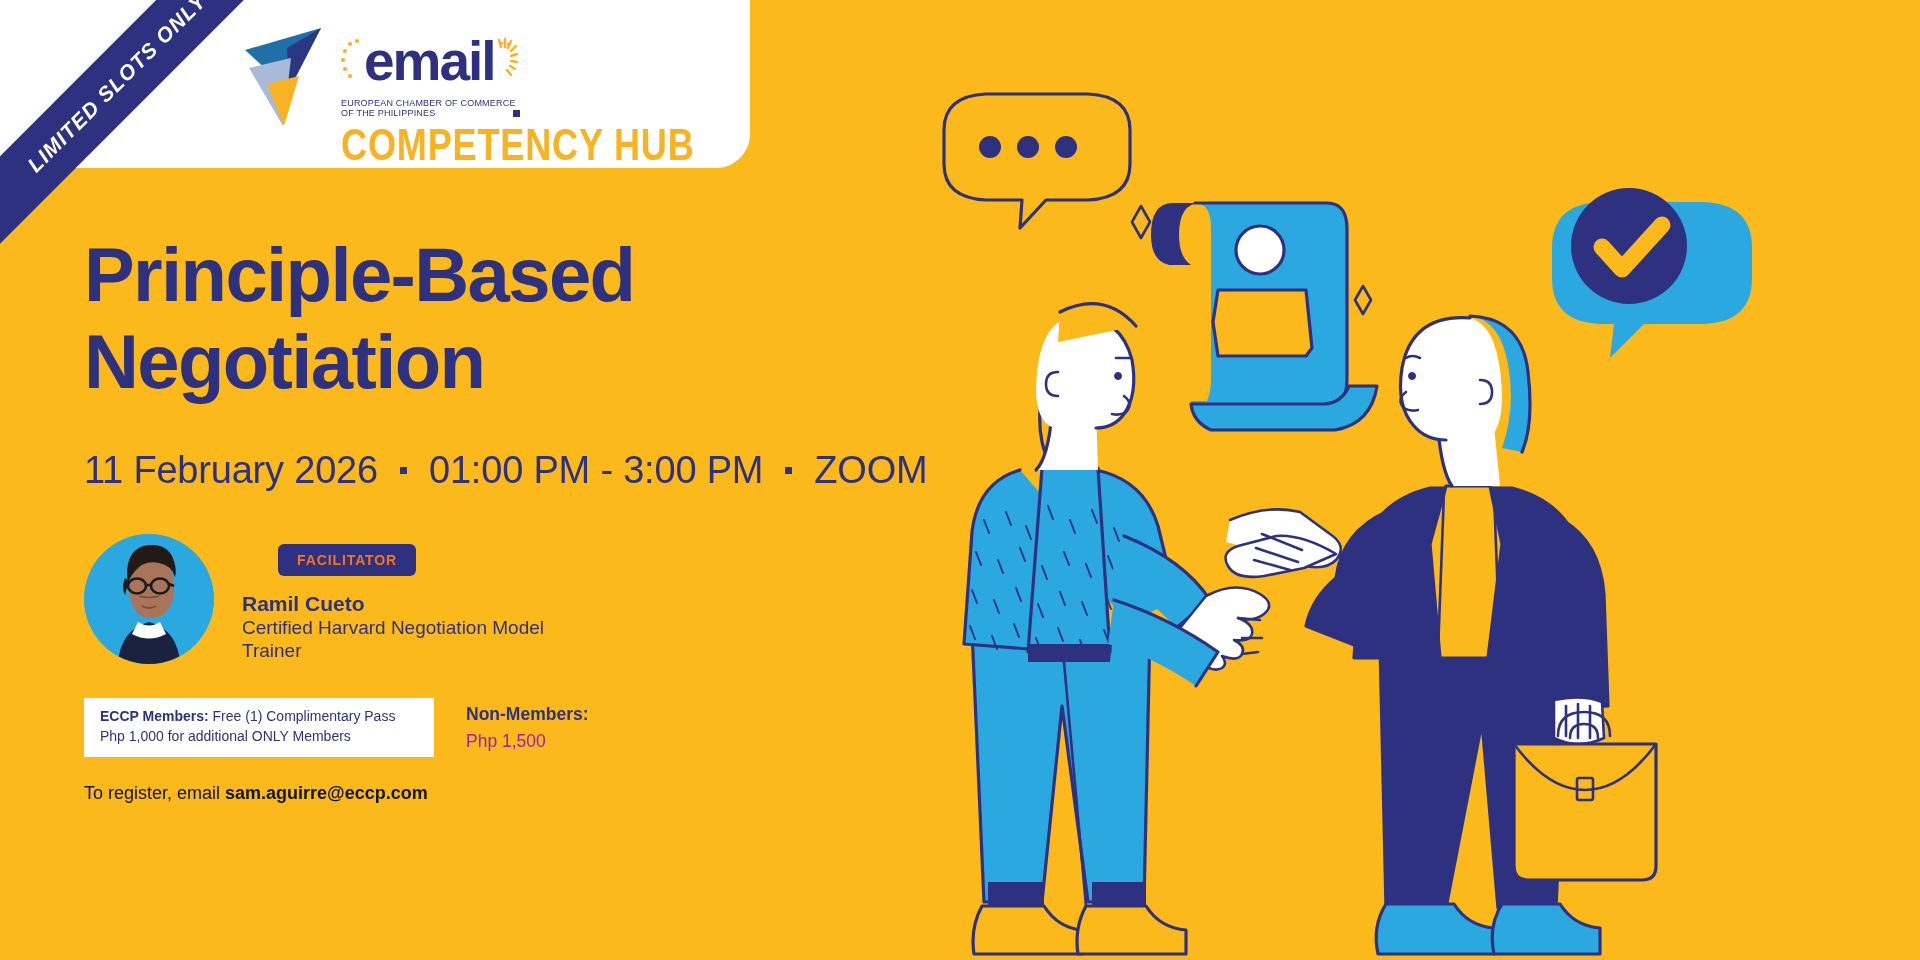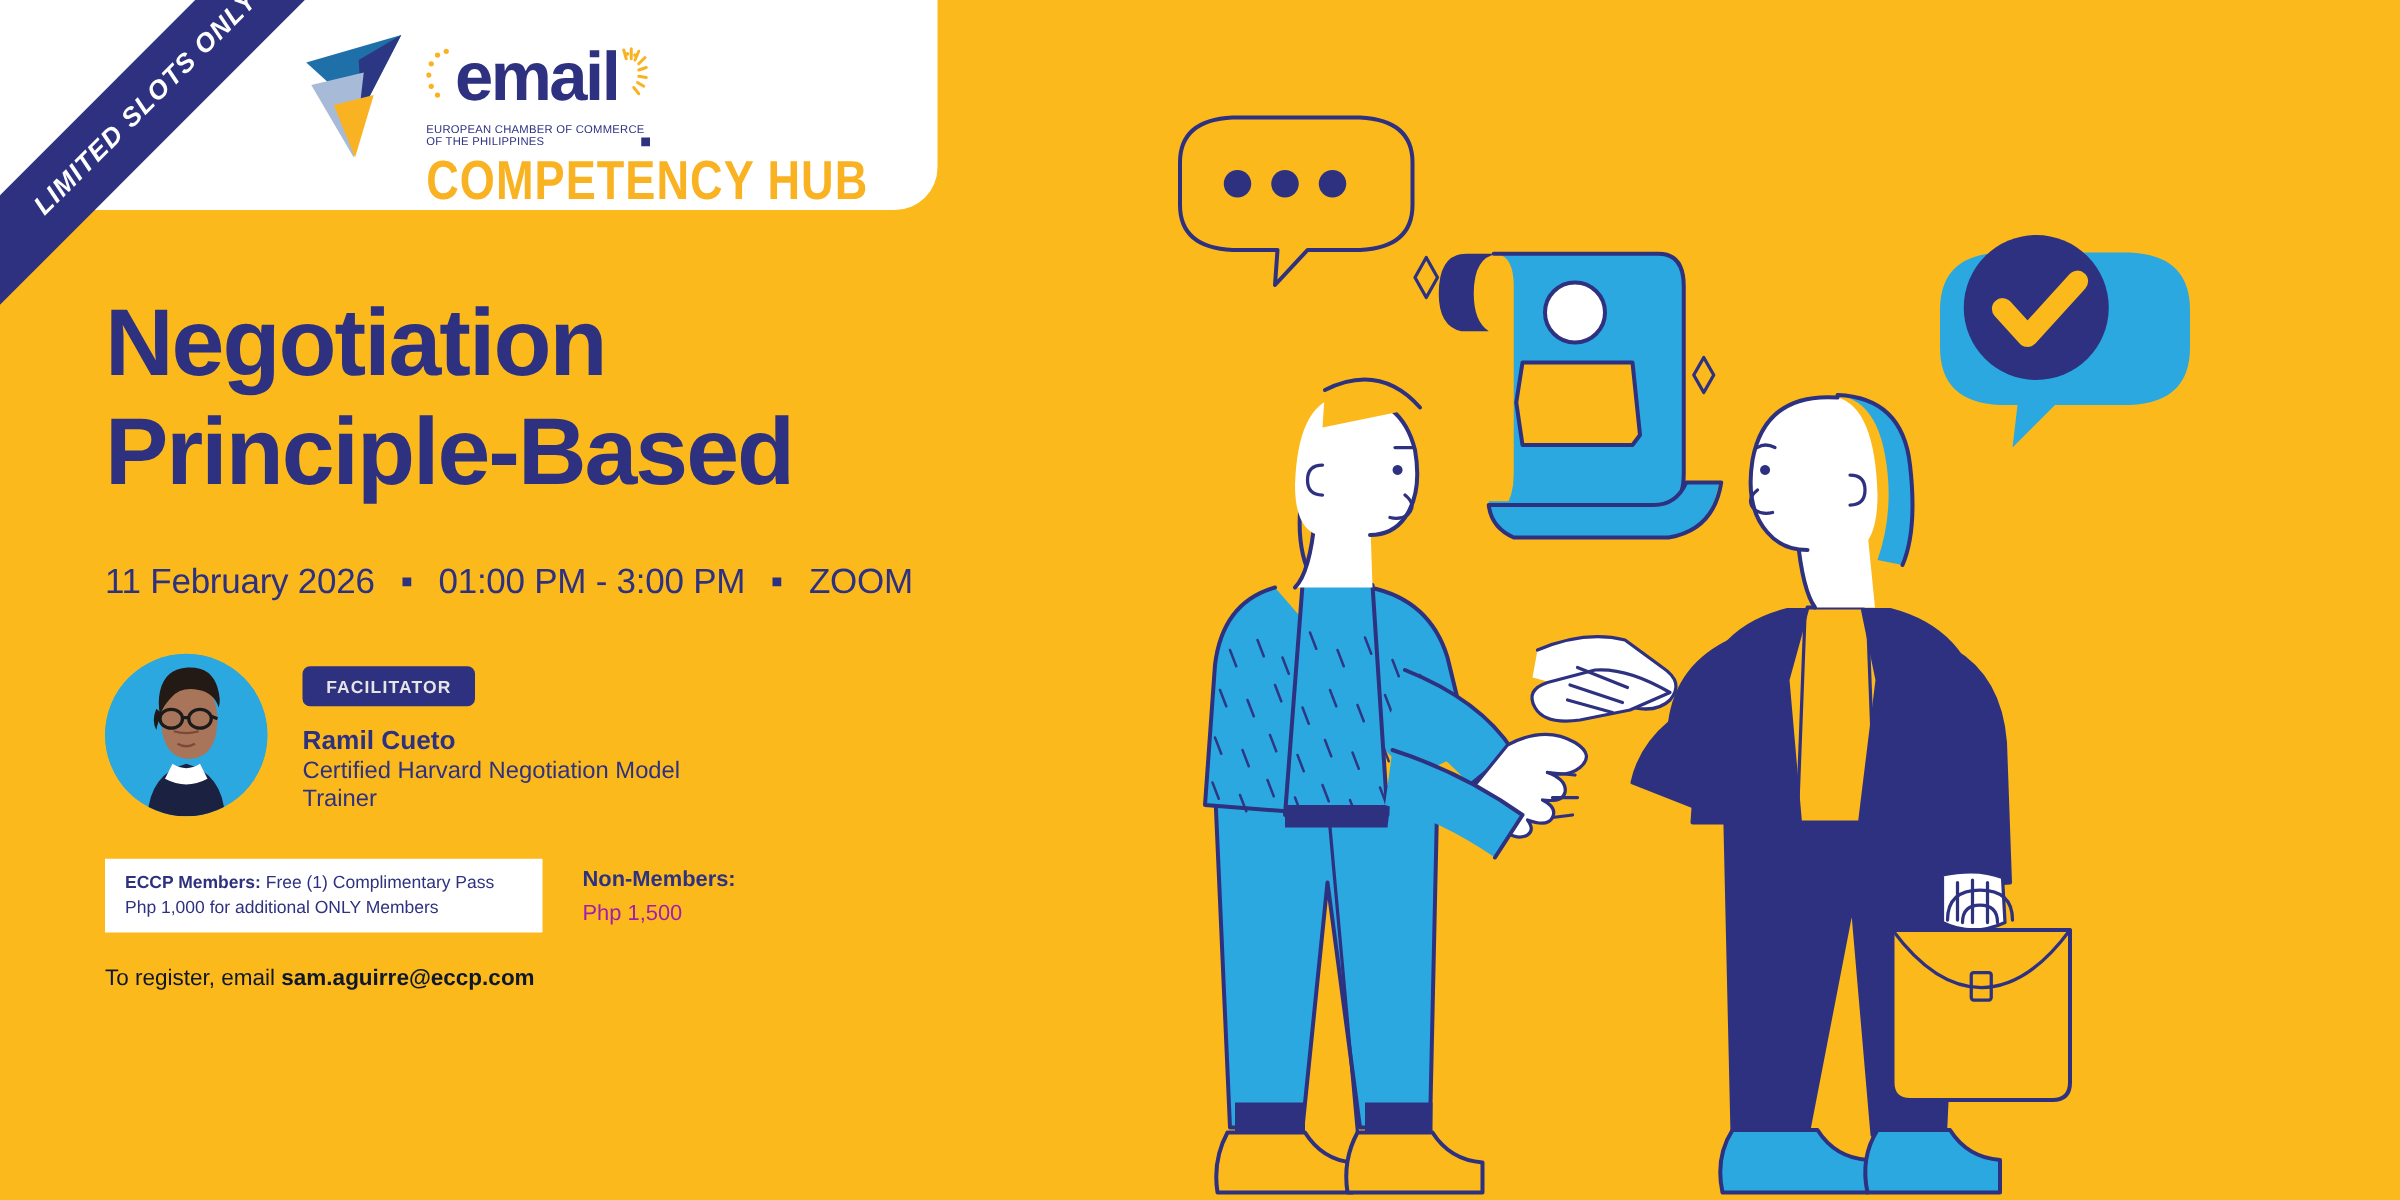--- a/index.html
+++ b/index.html
@@ -96,45 +96,46 @@
     font-weight:bold;
     line-height:1.14;
     letter-spacing:-1.6px;
     font-family:"Liberation Sans", sans-serif;
   }
   .event-title .tl { display:block; }
 
   .event-meta {
     margin-top:44px;
     color:#2E3180;
-    font-size:28px;
+    font-size:38px;
     font-weight:normal;
     letter-spacing:-0.2px;
     display:flex; align-items:center;
     font-family:"Liberation Sans", sans-serif;
   }
   .meta-dot {
     display:inline-block; width:7px; height:7px;
     background:#2E3180; margin:0 22px 0 22px; flex:none;
   }
 
   
   .facilitator { margin-top:42px; display:flex; align-items:flex-start; }
   .avatar {
     width:130px; height:130px; border-radius:50%;
     background:#2BA8E0; flex:none; position:relative; overflow:hidden;
   }
   .avatar svg { position:absolute; inset:0; }
   .fac-info { margin-left:28px; padding-top:10px; }
   .fac-badge {
     display:inline-block;
-    background:#2E3180; color:#e5e5e5;
+    background:#2E3180; color:#f97316;
     font-size:14px; font-weight:bold; letter-spacing:0.9px;
     padding:8px 19px; border-radius:6px;
     font-family:"Liberation Sans", sans-serif;
+    margin-left:36px;
   }
   .fac-name {
     margin-top:16px; color:#2E3180;
     font-size:21px; font-weight:bold;
     font-family:"Liberation Sans", sans-serif;
   }
   .fac-role {
     color:#2E3180; font-size:19px; line-height:1.22;
     max-width:330px; font-weight:normal;
     font-family:"Liberation Sans", sans-serif;
@@ -391,22 +392,22 @@
         <span>EUROPEAN CHAMBER OF COMMERCE</span><br>
         <span>OF THE PHILIPPINES</span><span class="sq"></span>
       </div>
       <div class="hub-word">COMPETENCY HUB</div>
     </div>
   </div>
 
   <div class="content">
 
     <h1 class="event-title">
+      <span class="tl">Principle-Based</span>
       <span class="tl">Negotiation</span>
-      <span class="tl">Principle-Based</span>
     </h1>
 
     <div class="event-meta">
       <span>11 February 2026</span>
       <span class="meta-dot"></span>
       <span>01:00 PM - 3:00 PM</span>
       <span class="meta-dot"></span>
       <span>ZOOM</span>
     </div>
 

